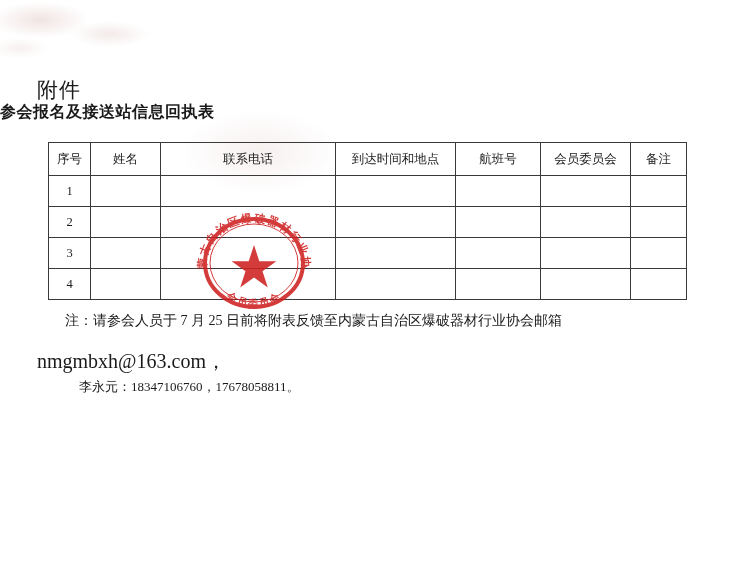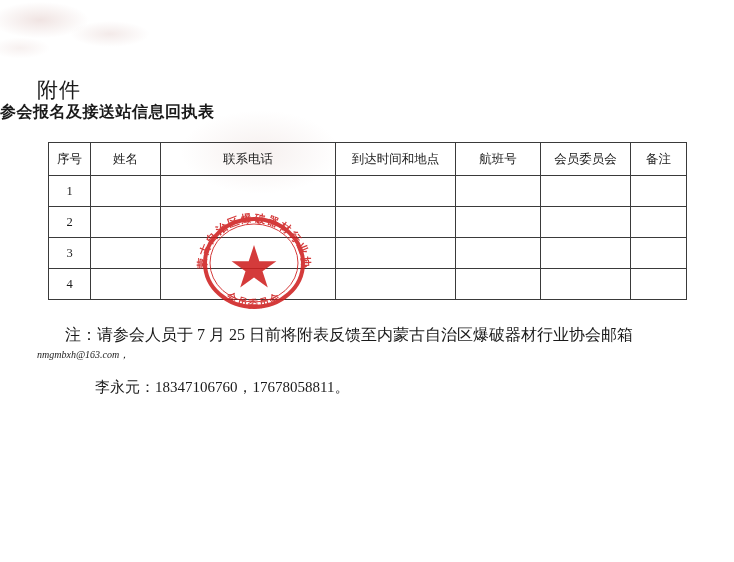--- a/index.html
+++ b/index.html
@@ -95,38 +95,37 @@
     top: 213px;
     width: 136px;
     height: 100px;
     pointer-events: none;
   }
   .seal svg { display: block; }
 
   .note {
     position: absolute;
     left: 37px;
-    top: 322px;
+    top: 308px;
     width: 660px;
-    font-size: 16px;
+    font-size: 14px;
     line-height: 26px;
   }
   .note .indent { display: inline-block; width: 28px; }
   .note-line2 {
     position: absolute;
     left: 37px;
     top: 348px;
-    font-size: 10px;
-    font-style: italic;
+    font-size: 20px;
   }
   .contact {
     position: absolute;
-    left: 95px;
+    left: 79px;
     top: 378px;
-    font-size: 15px;
+    font-size: 13px;
   }
 </style>
 </head>
 <body>
 
 <div class="scan-blotch"></div>
 <div class="scan-blotch2"></div>
 
 <div class="attach-label">附件</div>
 

